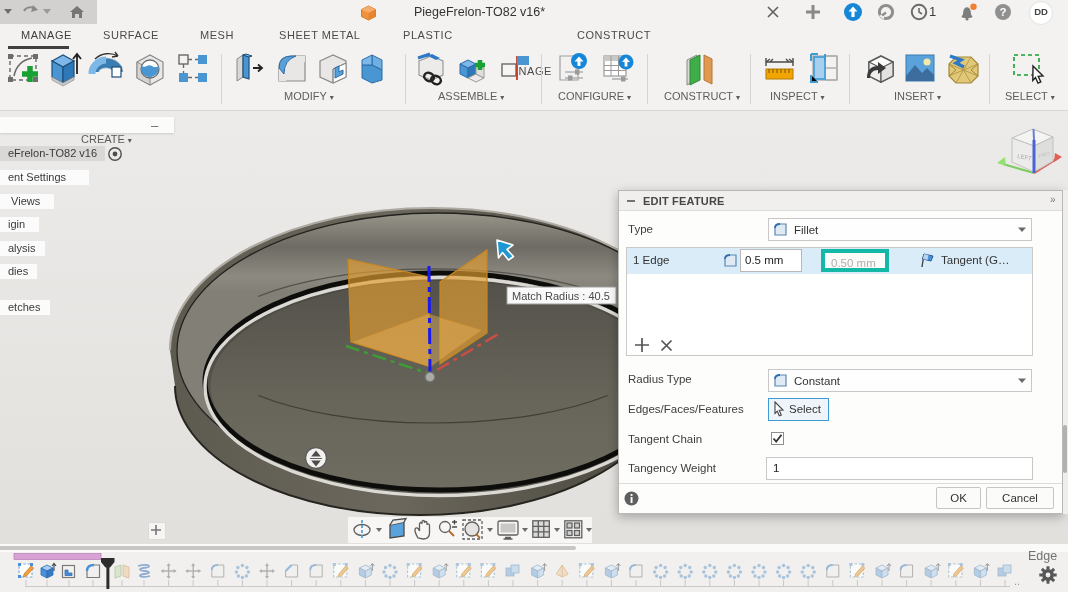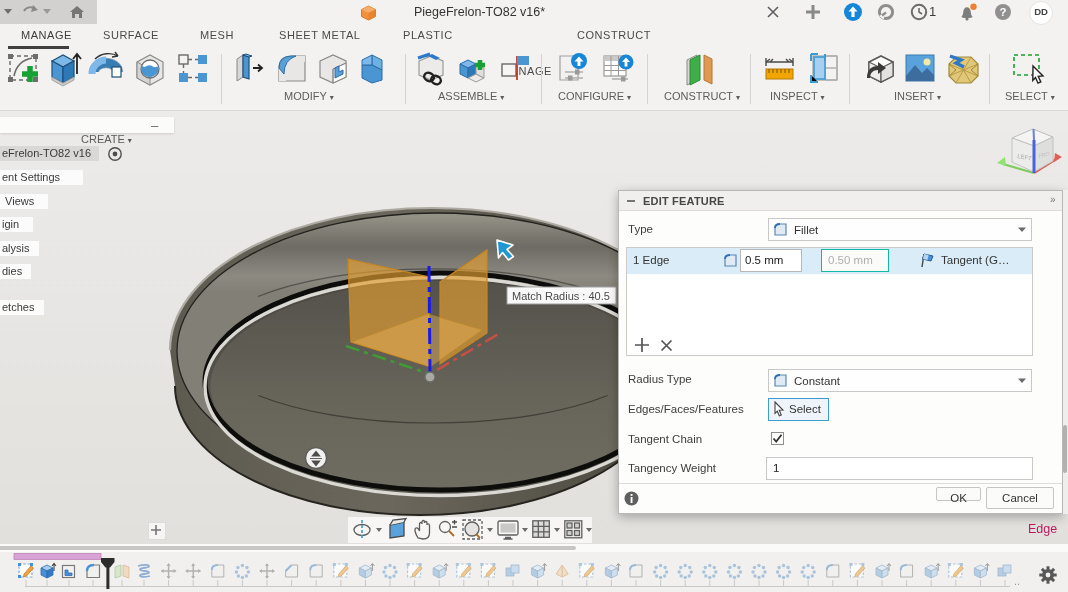--- a/index.html
+++ b/index.html
@@ -2,21 +2,21 @@
 <html><head>
 <meta charset="utf-8">
 <style>
   html,body{margin:0;padding:0;}
   #app{position:relative;width:1068px;height:592px;overflow:hidden;
        font-family:"Liberation Sans",sans-serif;background:#f3f2f1;}
   .abs{position:absolute;}
   .lbl{position:absolute;font-size:11px;color:#5c5c5c;white-space:nowrap;}
   .tab{position:absolute;top:29px;font-size:11px;color:#4a4a4a;letter-spacing:.55px;white-space:nowrap;}
   .brow{position:absolute;font-size:11px;color:#3a3a3a;background:rgba(255,255,255,.82);
-        height:15px;line-height:15px;padding-left:2px;white-space:nowrap;overflow:hidden;}
+        height:15px;line-height:15px;padding-left:8px;white-space:nowrap;overflow:hidden;}
 </style>
 </head>
 <body>
 <div id="app">
 
   <div class="abs" style="left:0;top:0;width:97px;height:24px;background:#d2d1d0;"></div>
   <div class="abs" style="left:0;top:111px;width:1068px;height:433px;background:linear-gradient(#edebe9,#e2e0dd);"></div>
   <div class="abs" style="left:0;top:110px;width:1068px;height:1px;background:#d8d7d5;"></div>
   <div class="abs" style="left:0;top:544px;width:1068px;height:8px;background:#fafaf9;"></div>
   <div class="abs" style="left:0;top:546px;width:576px;height:4px;background:#c7c6c5;border-radius:0 3px 3px 0;"></div>
@@ -370,21 +370,21 @@
     </svg>
 
   <div class="abs" style="left:626px;top:247px;width:407px;height:109px;background:#fff;border:1px solid #cbcac9;box-sizing:border-box;"></div>
   <div class="abs" style="left:627px;top:248px;width:405px;height:26px;background:#d9ecf8;"></div>
   <div class="abs" style="left:633px;top:254px;font-size:11.5px;color:#333;">1 Edge</div>
   <svg class="abs" style="left:722px;top:252px" width="17" height="17" viewBox="0 0 17 17">
     <path d="M3 14 L3 7 Q3 3 8 3 L14 3 L14 14 Z" fill="#dfeaf4" stroke="#5b87b0" stroke-width="1.2"></path>
     <path d="M3 7 Q3 3 8 3" fill="none" stroke="#2f6fae" stroke-width="1.8"></path>
   </svg>
   <div class="abs" style="left:740px;top:249px;width:62px;height:23px;background:#fff;border:1px solid #b9b8b7;box-sizing:border-box;font-size:11.5px;color:#222;line-height:21px;padding-left:4px;">0.5 mm</div>
-  <div class="abs" style="left:821px;top:249px;width:68px;height:23px;background:#fbfbfa;border:1px solid #14b8a6;box-sizing:border-box;font-size:11.5px;color:#b0afae;line-height:21px;padding-left:6px;">0.50 mm</div>
+  <div class="abs" style="left:821px;top:249px;width:68px;height:23px;background:#fbfbfa;border:4px solid #14b8a6;box-sizing:border-box;font-size:11.5px;color:#b0afae;line-height:21px;padding-left:6px;">0.50 mm</div>
   <svg class="abs" style="left:918px;top:252px" width="18" height="17" viewBox="0 0 18 17">
     <path d="M4 15 L6 2" stroke="#444" stroke-width="1.4"></path>
     <path d="M6 2 L15 4 L13 9 L4.5 7 Z" fill="#4a90d9" stroke="#2a5f94" stroke-width="1"></path>
     <path d="M6 2 L10.5 3 L9.5 8 L5 7 Z" fill="#b8d4ee"></path>
   </svg>
   <div class="abs" style="left:941px;top:254px;font-size:11.5px;color:#333;">Tangent (G…</div>
   <svg class="abs" style="left:634px;top:337px" width="16" height="16" viewBox="0 0 16 16">
       <path d="M8 1 L8 15 M1 8 L15 8" stroke="#555" stroke-width="1.7"></path>
     </svg>
   <svg class="abs" style="left:660px;top:339px" width="13" height="13" viewBox="0 0 13 13">
@@ -417,21 +417,21 @@
 
   <div class="abs" style="left:628px;top:462px;font-size:11.5px;color:#3d3d3d;">Tangency Weight</div>
   <div class="abs" style="left:766px;top:457px;width:267px;height:23px;background:#fff;border:1px solid #c9c8c7;box-sizing:border-box;font-size:11.5px;color:#222;line-height:21px;padding-left:6px;">1</div>
 
   <div class="abs" style="left:619px;top:483px;width:443px;height:1px;background:#dddcdb;"></div>
   <svg class="abs" style="left:624px;top:491px" width="15" height="15" viewBox="0 0 15 15">
     <circle cx="7.5" cy="7.5" r="7" fill="#5f5f5f"></circle>
     <rect x="6.6" y="6" width="1.9" height="6" fill="#fff"></rect>
     <rect x="6.6" y="3" width="1.9" height="1.9" fill="#fff"></rect>
   </svg>
-  <div class="abs" style="left:936px;top:487px;width:45px;height:14px;background:#fbfbfa;border:1px solid #c6c5c4;border-radius:2px;box-sizing:border-box;text-align:center;font-size:11.5px;color:#333;line-height:20px;">OK</div>
+  <div class="abs" style="left:936px;top:487px;width:45px;height:22px;background:#fbfbfa;border:1px solid #c6c5c4;border-radius:2px;box-sizing:border-box;text-align:center;font-size:11.5px;color:#333;line-height:20px;">OK</div>
   <div class="abs" style="left:986px;top:487px;width:68px;height:22px;background:#fbfbfa;border:1px solid #c6c5c4;border-radius:2px;box-sizing:border-box;text-align:center;font-size:11.5px;color:#333;line-height:20px;">Cancel</div>
 
   <div class="abs" style="left:1063px;top:190px;width:5px;height:324px;background:#efeeed;"></div>
   <div class="abs" style="left:1063px;top:425px;width:4px;height:48px;background:#b2b1b0;border-radius:2px;"></div>
 
   <div class="abs" style="left:348px;top:517px;width:244px;height:26px;background:rgba(248,247,246,0.95);"></div>
   <svg class="abs" style="left:348px;top:517px" width="244" height="26" viewBox="0 0 244 26">
     <g stroke="#5f5f5f" fill="none" stroke-width="1.3">
 
       <ellipse cx="14" cy="13" rx="8" ry="5.5"></ellipse>
@@ -476,21 +476,21 @@
       <g transform="translate(216,3)">
         <rect x="0.8" y="0.8" width="17" height="17"></rect>
         <rect x="3" y="3" width="5" height="5" fill="#d0d0cf"></rect>
         <rect x="10.5" y="3" width="5" height="5" fill="#d0d0cf"></rect>
         <rect x="3" y="10.5" width="5" height="5" fill="#d0d0cf"></rect>
         <rect x="10.5" y="10.5" width="5" height="5" fill="#d0d0cf"></rect>
       </g>
       <path d="M238 11 L244 11 L241 15 Z" fill="#6a6a6a" stroke="none"></path>
     </g>
   </svg>
-  <div class="abs" style="left:1028px;top:522px;font-size:12.5px;color:#be185d;">Edge</div>
+  <div class="abs" style="left:1028px;top:549px;font-size:12.5px;color:#737373;">Edge</div>
 
   <svg class="abs" style="left:0;top:552px" width="1068" height="40" viewBox="0 0 1068 40">
     <defs>
       <g id="tSketch">
         <rect x="1" y="1" width="13" height="13" fill="#fff" stroke="#7aa7d6" stroke-width="1.2" stroke-dasharray="2.5 1.8"></rect>
         <rect x="0" y="0" width="3" height="3" fill="#4a90d9"></rect>
           <rect x="12" y="0" width="3" height="3" fill="#4a90d9"></rect>
         <rect x="0" y="12" width="3" height="3" fill="#4a90d9"></rect>
         <path d="M6 11 L13 3 L15.5 5 L8.5 13 L5.5 13.8 Z" fill="#f2a13c" stroke="#c87820" stroke-width="0.8"></path>
       </g>

